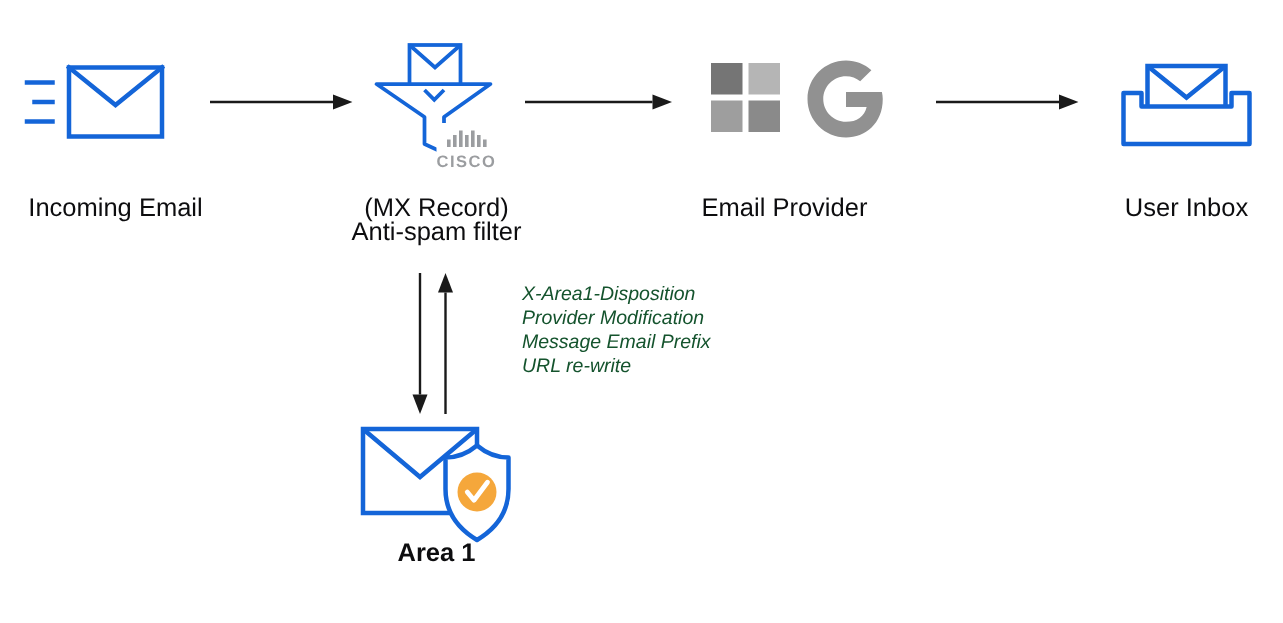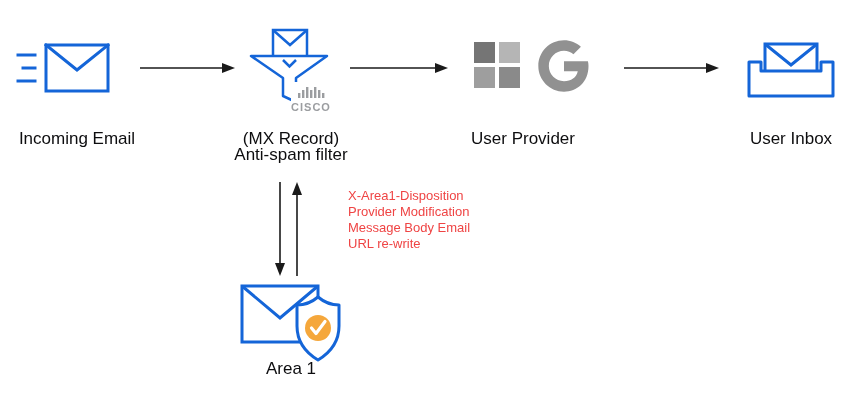--- a/index.html
+++ b/index.html
@@ -13,23 +13,24 @@
   .abs{position:absolute;}
   .node-label{
     font-size:17px;
     color:#0d0d0f;
     text-align:center;
     line-height:16px;
     width:150px;
   }
   .annotation{
     font-size:13px;
-    color:#ef4444;
+    color:#14532d;
     line-height:16px;
     white-space:nowrap;
+    font-style:italic;
   }
 </style>
 </head>
 <body>
 
 <div class="canvas">
 
   <div class="abs" style="left:16px;top:42px;">
     <svg width="96" height="52" viewBox="0 0 96 52">
       <g stroke="#1465d8" stroke-width="3" fill="none" stroke-linecap="square">
@@ -94,21 +95,21 @@
       <rect x="25" y="0" width="21" height="21" fill="#b5b5b5"></rect>
       <rect x="0" y="25" width="21" height="21" fill="#9e9e9e"></rect>
       <rect x="25" y="25" width="21" height="21" fill="#8a8a8a"></rect>
     </svg>
   </div>
   <div class="abs" style="left:536px;top:38px;">
     <svg width="56" height="56" viewBox="0 0 48 48">
       <path fill="#919191" d="M44.5 20H24v8.5h11.8C34.7 33.9 30.1 37 24 37c-7.2 0-13-5.8-13-13s5.8-13 13-13c3.1 0 5.9 1.1 8.1 2.9l6.4-6.4C34.6 4.1 29.6 2 24 2 11.8 2 2 11.8 2 24s9.8 22 22 22c11 0 21-8 21-22 0-1.3-.2-2.7-.5-4z"></path>
     </svg>
   </div>
-  <div class="abs node-label" style="left:448px;top:131px;">User Provider</div>
+  <div class="abs node-label" style="left:448px;top:131px;">Email Provider</div>
 
   <div class="abs" style="left:624px;top:61px;">
     <svg width="95" height="14" viewBox="0 0 95 14">
       <line x1="0" y1="7" x2="82" y2="7" stroke="#1a1a1a" stroke-width="1.6"></line>
       <polygon points="82,2 95,7 82,12" fill="#1a1a1a"></polygon>
     </svg>
   </div>
 
   <div class="abs" style="left:745px;top:42px;">
     <svg width="92" height="58" viewBox="0 0 92 58">
@@ -132,36 +133,36 @@
       <g>
         <line x1="27" y1="94" x2="27" y2="13" stroke="#1a1a1a" stroke-width="1.6"></line>
         <polygon points="22,13 32,13 27,0" fill="#1a1a1a"></polygon>
       </g>
     </svg>
   </div>
 
   <div class="abs" style="left:348px;top:188px;">
     <div class="annotation">X-Area1-Disposition</div>
     <div class="annotation">Provider Modification</div>
-    <div class="annotation">Message Body Email</div>
+    <div class="annotation">Message Email Prefix</div>
     <div class="annotation">URL re-write</div>
   </div>
 
   <div class="abs" style="left:240px;top:284px;">
     <svg width="104" height="80" viewBox="0 0 104 80">
 
       <g stroke="#1465d8" stroke-width="3" fill="#ffffff">
         <rect x="2" y="2" width="76" height="56"></rect>
         <path d="M2 2 L40 34 L78 2" fill="none"></path>
       </g>
 
       <g>
         <path d="M78 13 C84.5 18.5 91 21 99 21 L99 42 C99 58 90.5 68.5 78 76 C65.5 68.5 57 58 57 42 L57 21 C65 21 71.5 18.5 78 13 Z" fill="#ffffff" stroke="#1465d8" stroke-width="3" stroke-linejoin="round"></path>
         <circle cx="78" cy="44" r="13" fill="#f5a73b"></circle>
         <path d="M71.5 44 L76 49.5 L85 37.5" fill="none" stroke="#ffffff" stroke-width="3.2" stroke-linecap="round" stroke-linejoin="round"></path>
       </g>
     </svg>
   </div>
-  <div class="abs node-label" style="left:216px;top:361px;">
+  <div class="abs node-label" style="left:216px;top:361px;font-weight:bold;">
     <div>Area 1</div>
   </div>
 
 </div>
 
 </body></html>

